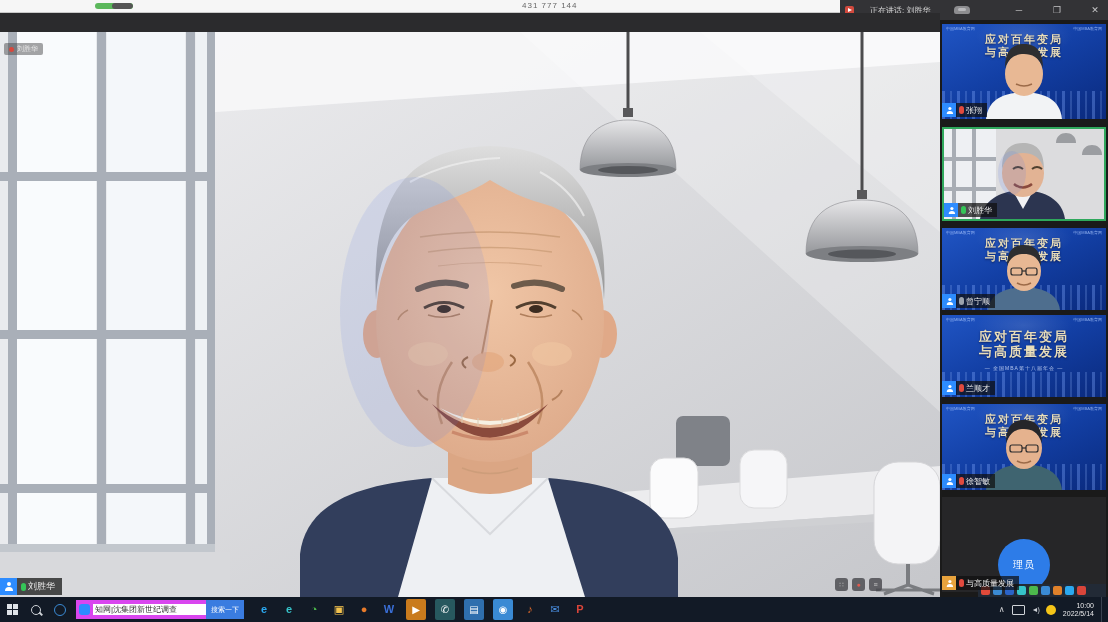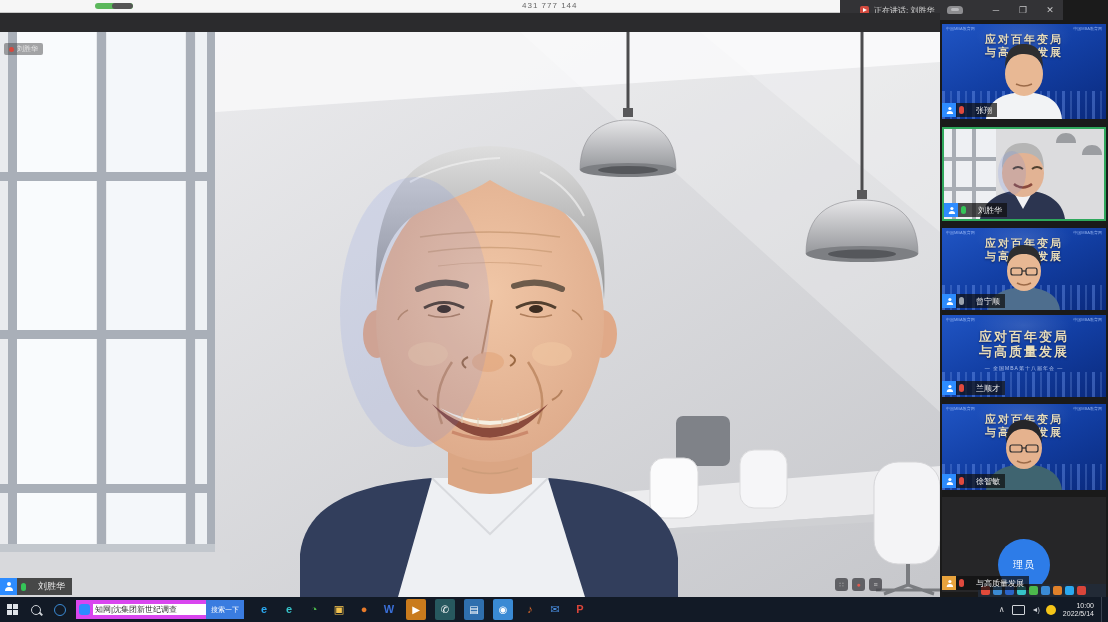--- a/index.html
+++ b/index.html
@@ -4,21 +4,21 @@
 <style>
   html,body{margin:0;padding:0;background:#000;}
   #screen{position:relative;width:1108px;height:622px;overflow:hidden;
     font-family:"Liberation Sans","DejaVu Sans",sans-serif;background:#1b1b1b;}
   
   #os-bar{position:absolute;left:0;top:0;width:840px;height:12px;background:#f6f6f6;border-bottom:1px solid #c9c9c9;}
   #os-pill{position:absolute;left:95px;top:3px;width:38px;height:6px;border-radius:3px;background:#5cb85c;overflow:hidden;}
   #os-pill::after{content:"";position:absolute;right:0;top:0;width:55%;height:100%;background:#555;border-radius:3px;}
   #meeting-id{position:absolute;left:522px;top:1px;font-size:8px;color:#666;letter-spacing:1px;}
   
-  #meet-header{position:absolute;left:840px;top:0;width:223px;height:20px;background:#333336;display:flex;align-items:center;gap:5px;padding:0 2px 0 20px;box-sizing:border-box;}
+  #meet-header{position:absolute;left:840px;top:0;width:268px;height:20px;background:#333336;display:flex;align-items:center;gap:16px;padding:0 2px 0 5px;box-sizing:border-box;}
   .rec-ic{width:9px;height:9px;border-radius:2px;background:#d24a3e;position:relative;flex:none;}
   .rec-ic::after{content:"";position:absolute;left:3px;top:2.5px;border-left:4px solid #fff;border-top:2px solid transparent;border-bottom:2px solid transparent;}
   #speaking-label{font-size:8px;color:#d8d8d8;white-space:nowrap;}
   .net-ic{width:16px;height:8px;border-radius:4px 4px 2px 2px;background:#8d8d90;margin-left:8px;flex:none;position:relative;}
   .net-ic::after{content:"";position:absolute;left:4px;top:2px;width:8px;height:3px;border-radius:2px;background:#b9b9bc;}
   #meet-header .sp{flex:1;}
   .winbtn{width:22px;height:20px;display:flex;align-items:center;justify-content:center;font-size:9px;color:#c4c4c6;cursor:default;}
   
   #video-header{position:absolute;left:0;top:13px;width:940px;height:19px;background:#2b2b2d;}
   
@@ -26,21 +26,21 @@
   #main-video svg{position:absolute;left:0;top:0;}
   #watermark{position:absolute;left:4px;top:11px;display:flex;align-items:center;gap:3px;background:rgba(55,55,58,.45);border-radius:2px;padding:1px 5px;}
   #watermark .dot{width:5px;height:5px;border-radius:50%;background:#d8473c;}
   #watermark span.t{font-size:7px;color:rgba(255,255,255,.75);}
   #speaker-label{position:absolute;left:0;bottom:2px;display:flex;align-items:center;}
   .badge{width:17px;height:17px;flex:none;display:flex;align-items:center;justify-content:center;background:#2d8cff;}
   .badge.orange{background:#e8a33d;}
   .bust{position:relative;width:9px;height:9px;}
   .bust::before{content:"";position:absolute;top:0;left:2.5px;width:4px;height:4px;border-radius:50%;background:#fff;}
   .bust::after{content:"";position:absolute;bottom:0;left:.5px;width:8px;height:4px;border-radius:4px 4px 0 0;background:#fff;}
-  .npill{background:rgba(15,15,15,.72);color:#ececec;font-size:9px;height:17px;display:flex;align-items:center;gap:12px;padding:0 7px 0 4px;white-space:nowrap;}
+  .npill{background:rgba(15,15,15,.72);color:#ececec;font-size:9px;height:17px;display:flex;align-items:center;gap:2px;padding:0 7px 0 4px;white-space:nowrap;}
   .mic{width:5px;height:8px;border-radius:2.5px;flex:none;}
   .mic-red{background:#e04a3e;}.mic-green{background:#35c558;}.mic-gray{background:#9aa2ad;}
   #video-ctrls{position:absolute;right:58px;bottom:6px;display:flex;gap:4px;}
   #video-ctrls .vc{width:13px;height:13px;border-radius:3px;background:rgba(70,70,75,.8);color:#ccc;font-size:7px;display:flex;align-items:center;justify-content:center;}
   #video-ctrls .vc.red{color:#e05a4e;}
   
   #sidebar{position:absolute;left:940px;top:20px;width:168px;height:577px;background:#1a1a1a;}
   .tile{position:absolute;left:2px;width:164px;background:#000;overflow:hidden;box-sizing:border-box;}
   .tile .label{position:absolute;left:0;bottom:2px;display:flex;align-items:center;z-index:5;}
   .tile .badge{width:14px;height:14px;}

